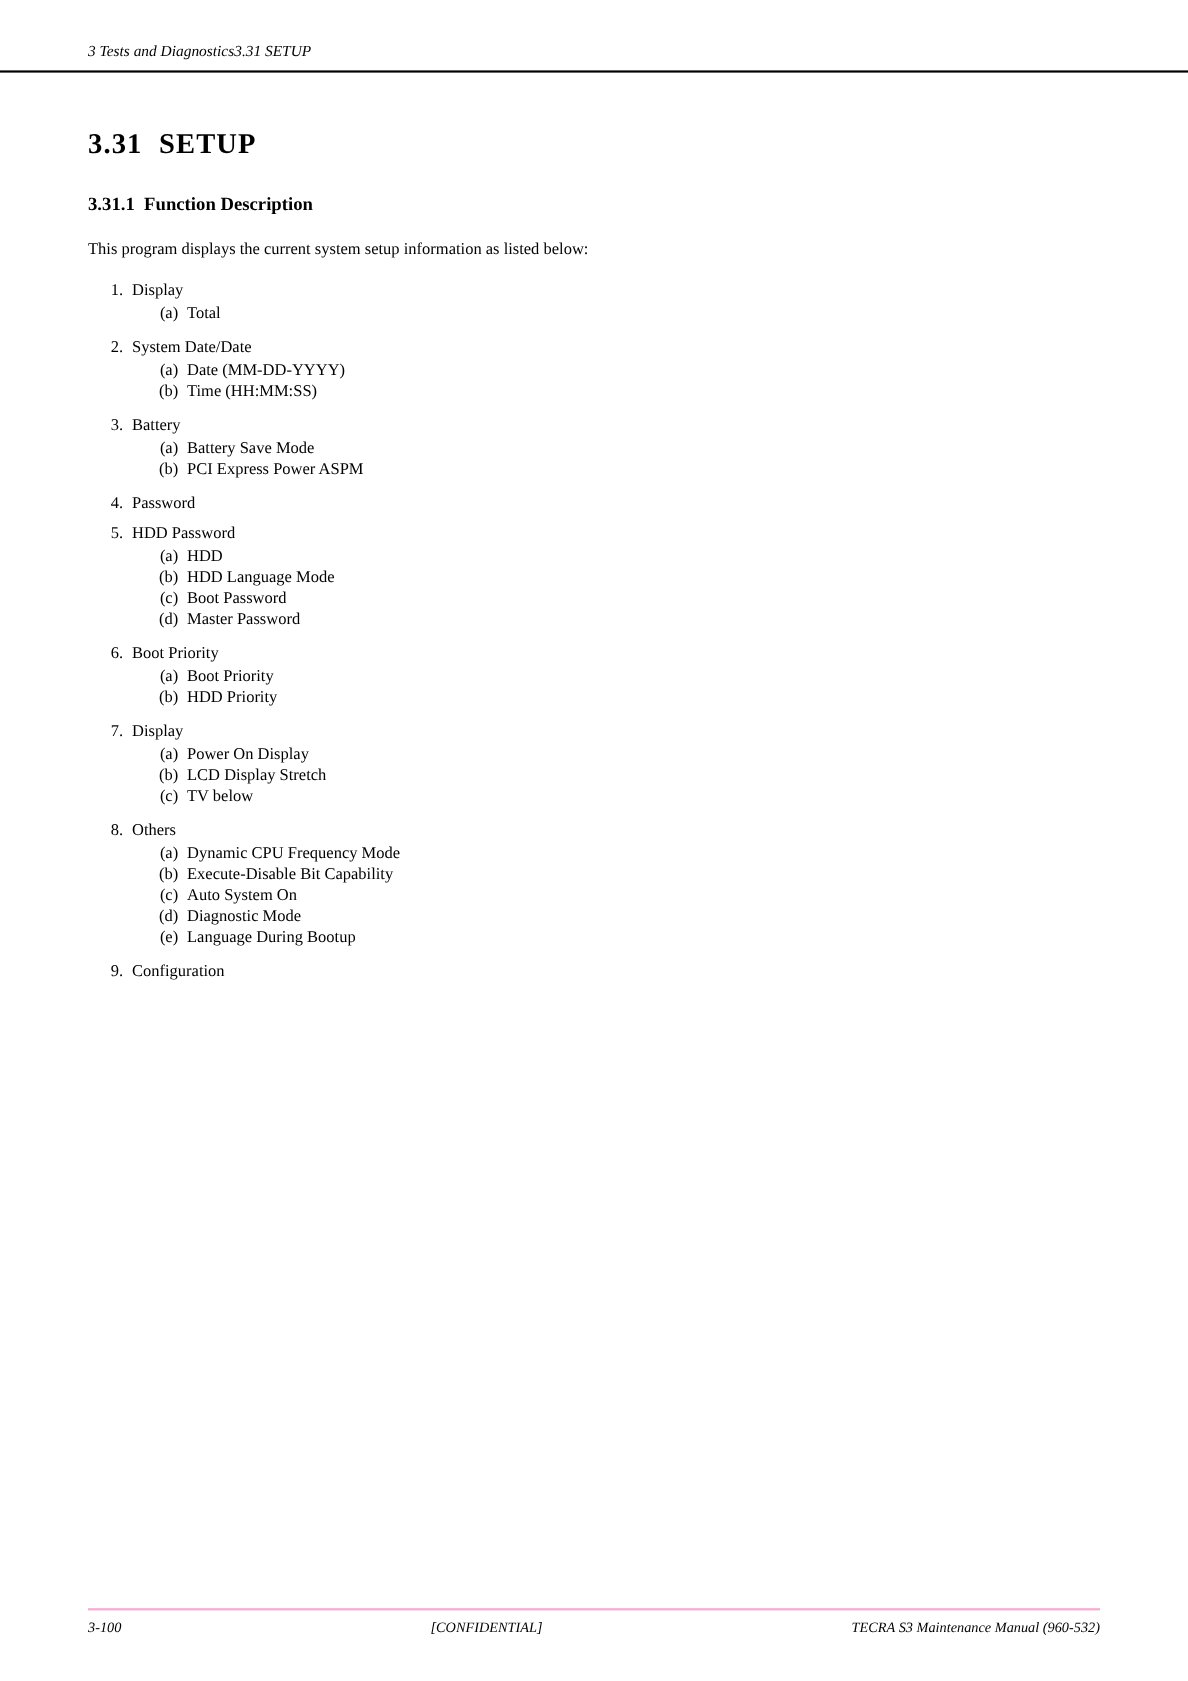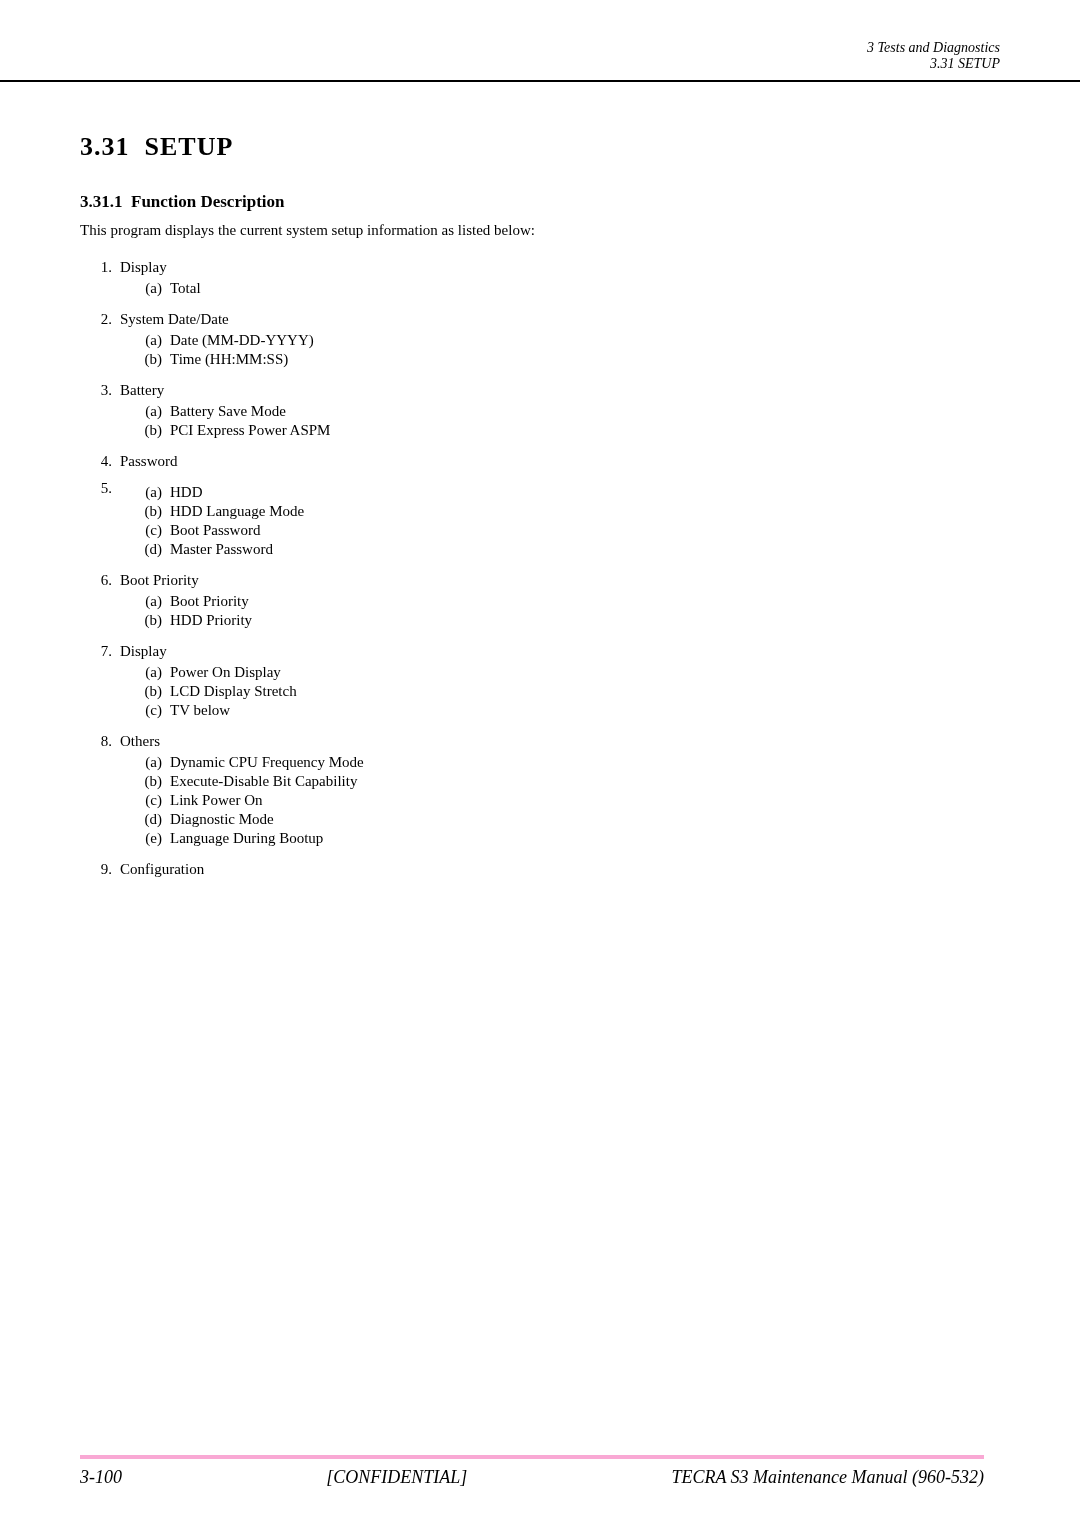--- a/index.html
+++ b/index.html
@@ -22,26 +22,24 @@
       width: 1080px;
       min-height: 1528px;
       background: #ffffff;
       position: relative;
       padding: 0;
     }
 
     
     .page-header {
       display: flex;
-      justify-content: space-between;
       align-items: flex-end;
       padding: 40px 80px 8px 80px;
       border-bottom: 2px solid #000;
       margin-bottom: 0;
-      flex-direction: column;
     }
 
     .header-left {
       font-style: italic;
       font-size: 14px;
     }
 
     .header-right {
       font-style: italic;
       font-size: 14px;
@@ -57,21 +55,21 @@
       font-size: 26px;
       font-weight: bold;
       margin-bottom: 30px;
       letter-spacing: 1px;
     }
 
     
     .subsection-title {
       font-size: 17px;
       font-weight: bold;
-      margin-bottom: 10px;
+      margin-bottom: 23px;
     }
 
     
     .intro-text {
       font-size: 15px;
       margin-bottom: 20px;
     }
 
     
     .numbered-list {
@@ -126,28 +124,28 @@
 
     .alpha-content {
       flex: 1;
     }
 
     
     .page-footer {
       position: absolute;
       bottom: 40px;
       left: 80px;
-      right: 96px;
+      right: 80px;
       display: flex;
       justify-content: space-between;
       align-items: center;
-      border-top: 4px solid #f9a8d4;
+      border-top: 2px solid #f9a8d4;
       padding-top: 8px;
       font-style: italic;
-      font-size: 18px;
+      font-size: 13px;
     }
   </style>
 </head>
 <body>
 
 <div class="page-container">
 
   <div class="page-header">
     <span class="header-left">3  Tests and Diagnostics</span>
     <span class="header-right">3.31  SETUP</span>
@@ -212,20 +210,21 @@
         </li>
         <li>
           <span class="num-label">4.</span>
           <div class="num-content">
             <span class="num-content-text">Password</span>
           </div>
         </li>
         <li>
           <span class="num-label">5.</span>
           <div class="num-content">
+            <span class="num-content-text">HDD Password</span>
             <ul class="alpha-list">
               <li>
                 <span class="alpha-label">(a)</span>
                 <span class="alpha-content">HDD</span>
               </li>
               <li>
                 <span class="alpha-label">(b)</span>
                 <span class="alpha-content">HDD Language Mode</span>
               </li>
               <li>
@@ -283,21 +282,21 @@
               <li>
                 <span class="alpha-label">(a)</span>
                 <span class="alpha-content">Dynamic CPU Frequency Mode</span>
               </li>
               <li>
                 <span class="alpha-label">(b)</span>
                 <span class="alpha-content">Execute-Disable Bit Capability</span>
               </li>
               <li>
                 <span class="alpha-label">(c)</span>
-                <span class="alpha-content">Link Power On</span>
+                <span class="alpha-content">Auto System On</span>
               </li>
               <li>
                 <span class="alpha-label">(d)</span>
                 <span class="alpha-content">Diagnostic Mode</span>
               </li>
               <li>
                 <span class="alpha-label">(e)</span>
                 <span class="alpha-content">Language During Bootup</span>
               </li>
             </ul>

